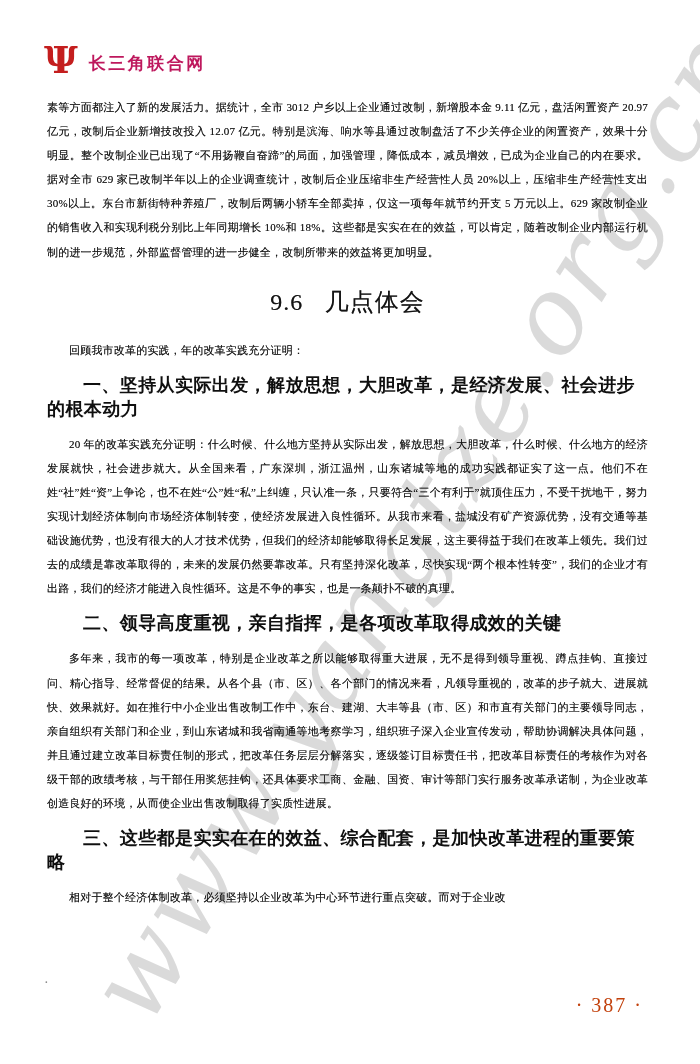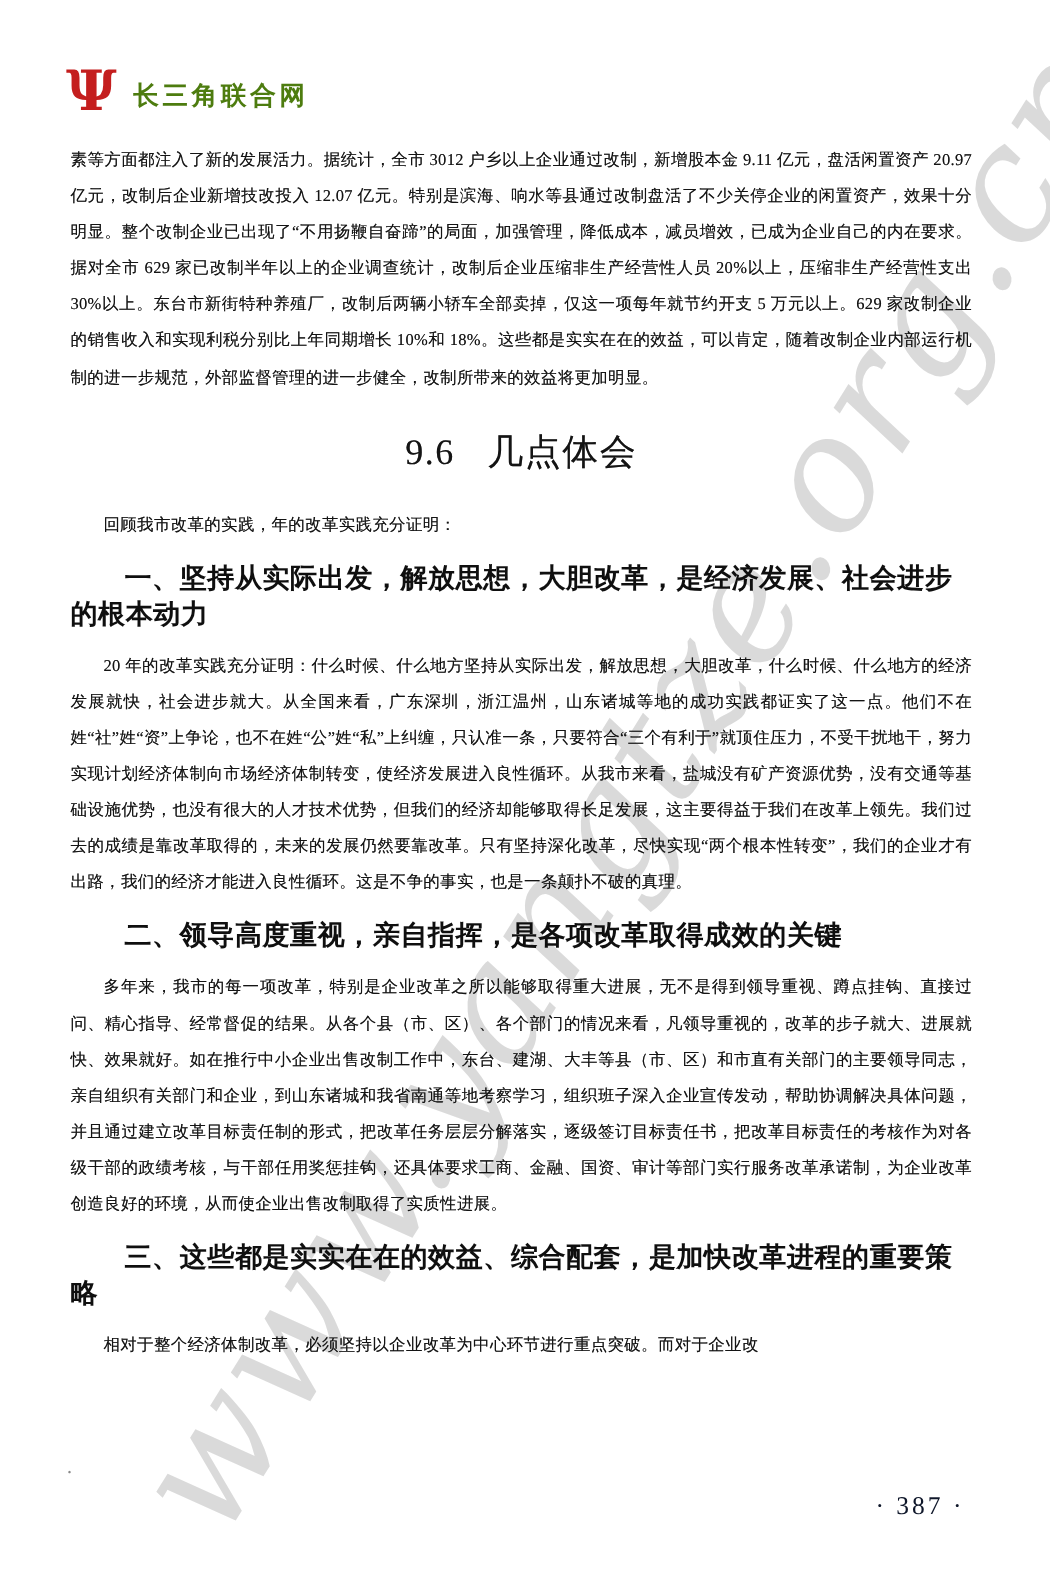--- a/index.html
+++ b/index.html
@@ -52,21 +52,21 @@
     font-size: 37px;
     line-height: 1;
     color: #c41e1e;
     margin-right: 11px;
   }
   .site-name {
     font-family: "Liberation Sans", sans-serif;
     font-weight: bold;
     font-size: 17px;
     letter-spacing: 2.5px;
-    color: #4d7c0f;
+    color: #be185d;
     padding-top: 6px;
   }
   
   .doc-main {
     position: absolute;
     left: 47px;
     top: 95px;
     width: 601px;
     z-index: 2;
   }
@@ -109,23 +109,23 @@
     z-index: 2;
   }
   .page-footer {
     position: absolute;
     right: 57px;
     top: 994px;
     z-index: 2;
   }
   .page-number {
     font-family: "Liberation Serif", serif;
-    font-size: 17px;
+    font-size: 20px;
     letter-spacing: 2px;
-    color: #0f172a;
+    color: #c2410c;
   }
 </style>
 </head>
 <body>
 
 <div class="page">
 
   <div class="watermark">www.yangtze.org.cn</div>
 
   <header class="site-header">

